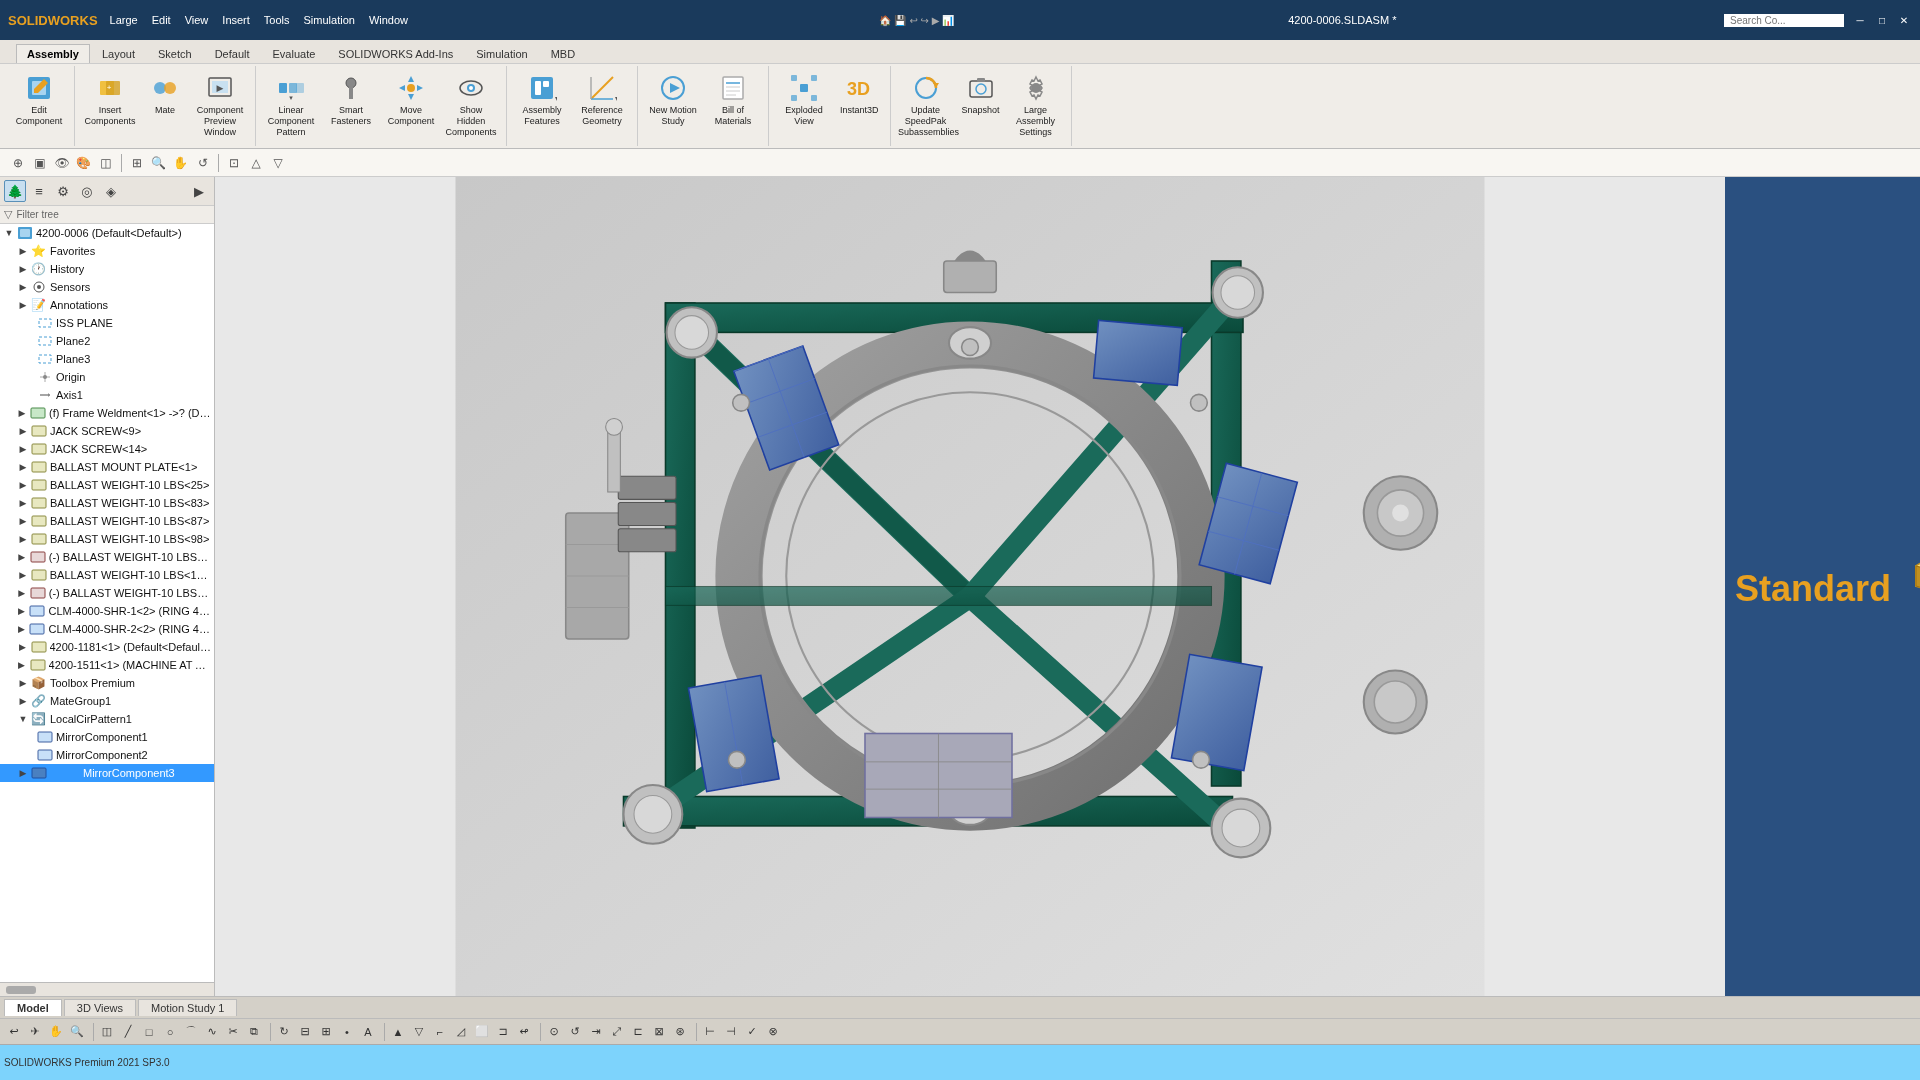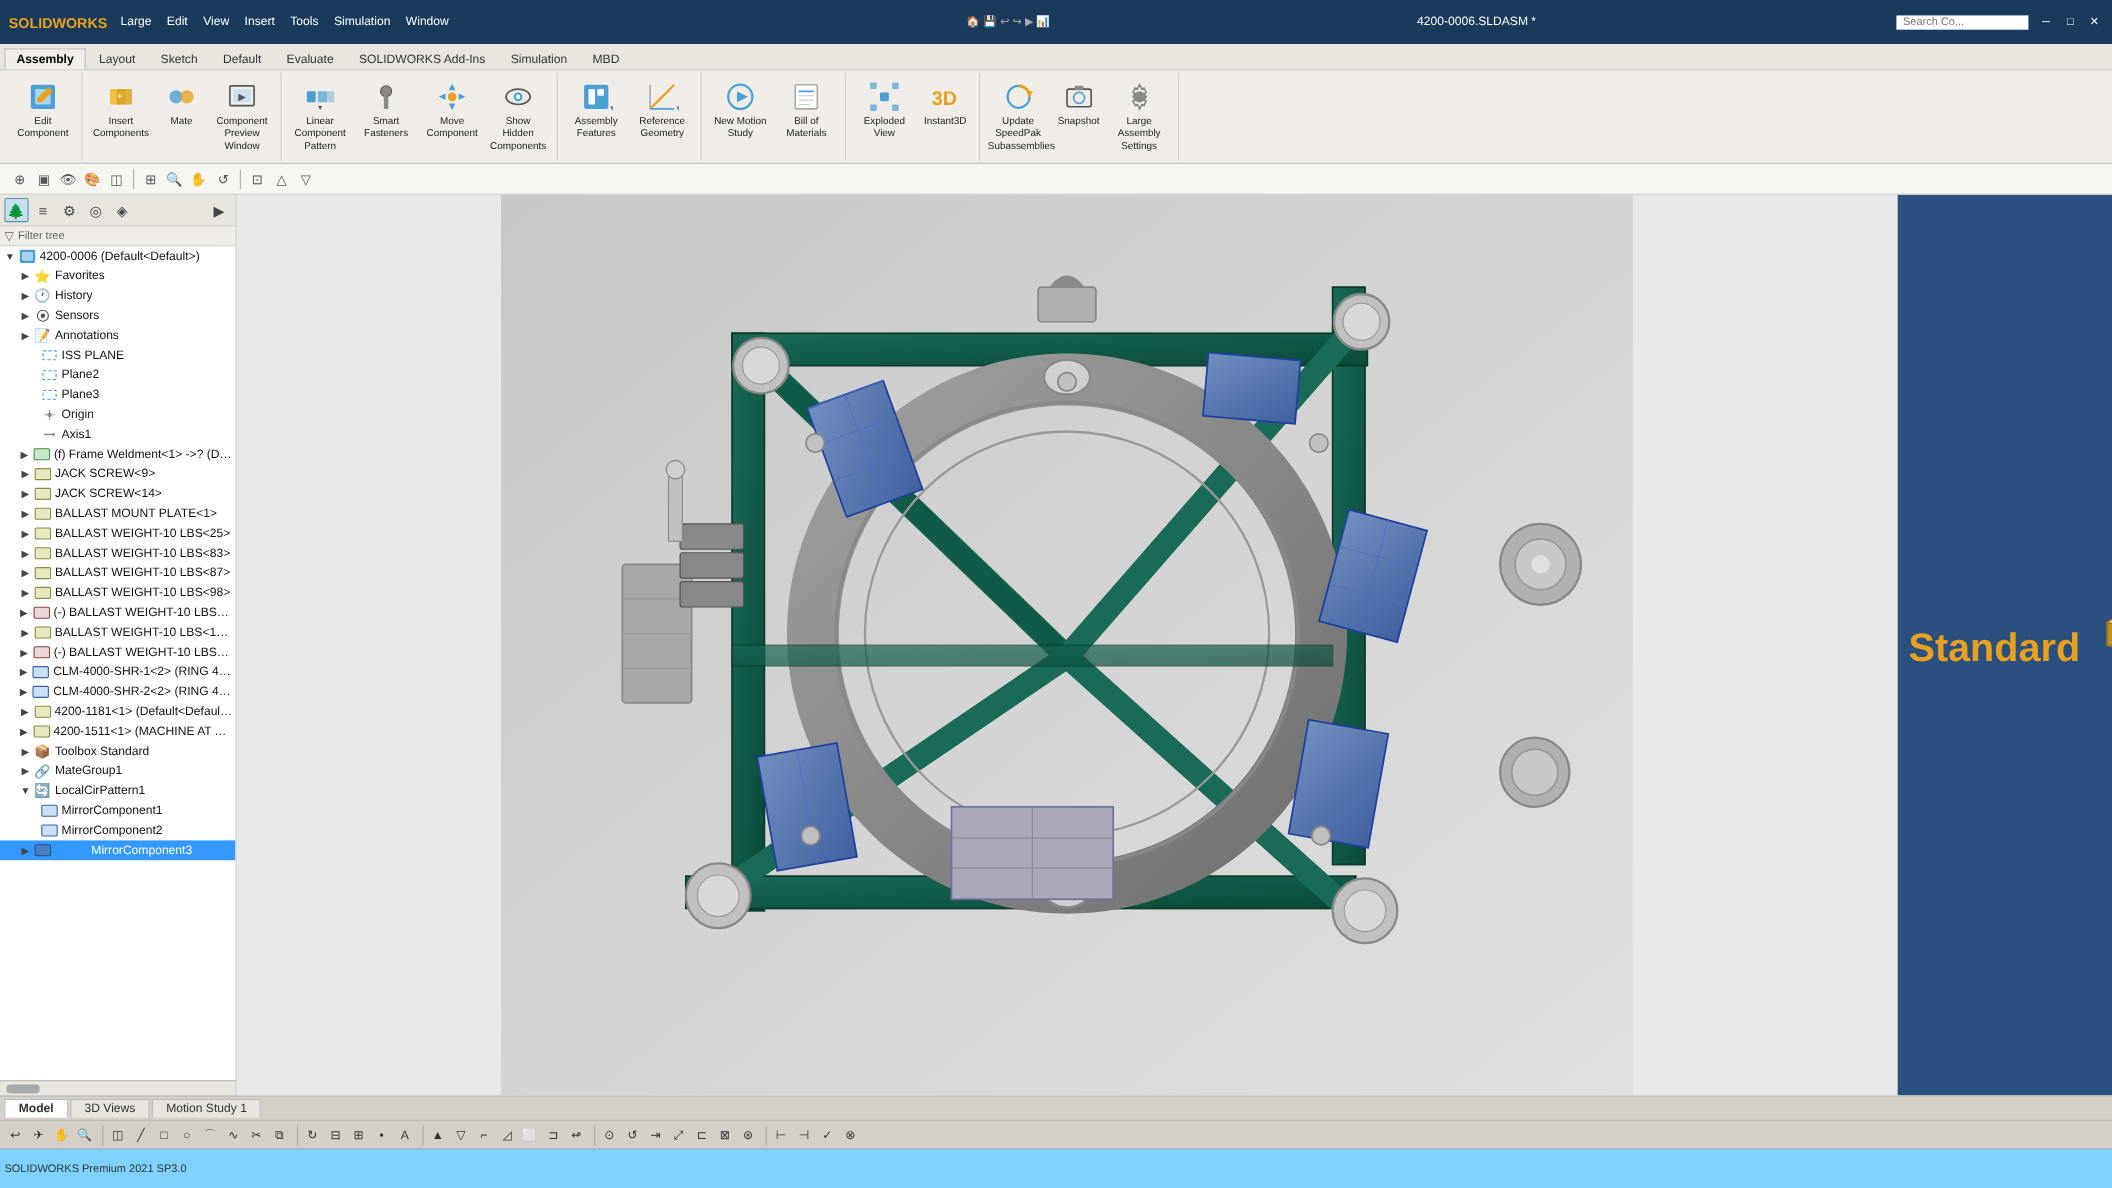--- a/index.html
+++ b/index.html
@@ -13,21 +13,21 @@
     #title-bar .logo { color: #e8a020; font-weight: bold; margin-right: 12px; font-size: 13px; }
     #title-bar .menu-items { display: flex; gap: 14px; flex: 1; }
     #title-bar .menu-item { cursor: pointer; color: white; }
     #title-bar .title-text { color: white; font-size: 11px; flex: 1; text-align: center; }
     #title-bar .search-box { background: white; color: #333; padding: 1px 6px; width: 120px; font-size: 10px; border: none; }
     #title-bar .window-controls { display: flex; gap: 6px; margin-left: 8px; }
     #title-bar .win-btn { width: 16px; height: 14px; display: flex; align-items: center; justify-content: center; cursor: pointer; color: white; font-size: 10px; }
 
     
     #ribbon { background: #f0ede8; border-bottom: 1px solid #bbb; flex-shrink: 0; }
-    #ribbon-tabs { display: flex; background: #e8e4de; border-bottom: 1px solid #ccc; height: 24px; align-items: flex-end; padding: 0 4px; }
+    #ribbon-tabs { display: flex; background: #e8e4de; border-bottom: 1px solid #ccc; height: 24px; align-items: flex-end; padding: 0 16px; }
     #ribbon-tabs .rtab {
       padding: 3px 10px; font-size: 11px; cursor: pointer; color: #333;
       border: 1px solid transparent; border-bottom: none; background: transparent;
       margin-right: 1px;
     }
     #ribbon-tabs .rtab.active { background: #f0ede8; border-color: #bbb; color: #000; font-weight: 600; }
 
     #ribbon-content { display: flex; align-items: flex-start; padding: 2px 4px; height: 84px; gap: 0; }
     .ribbon-group {
       display: flex; flex-direction: column; align-items: center; border-right: 1px solid #ccc;
@@ -646,21 +646,21 @@
               <rect x="1" y="2" width="14" height="10" fill="#e8e8c0" stroke="#8a8a40" stroke-width="1" rx="1"></rect>
             </svg>
         </span>
         <span class="tree-label">4200-1511&lt;1&gt; (MACHINE AT ASSY&lt;</span>
       </div>
 
       <div class="tree-item">
         <span class="tree-indent" style="width:14px;"></span>
         <span class="tree-arrow">▶</span>
         <span class="tree-icon">📦</span>
-        <span class="tree-label">Toolbox Standard</span>
+        <span class="tree-label">Toolbox Premium</span>
       </div>
 
       <div class="tree-item">
         <span class="tree-indent" style="width:14px;"></span>
         <span class="tree-arrow">▶</span>
         <span class="tree-icon">🔗</span>
         <span class="tree-label">MateGroup1</span>
       </div>
 
       <div class="tree-item">

